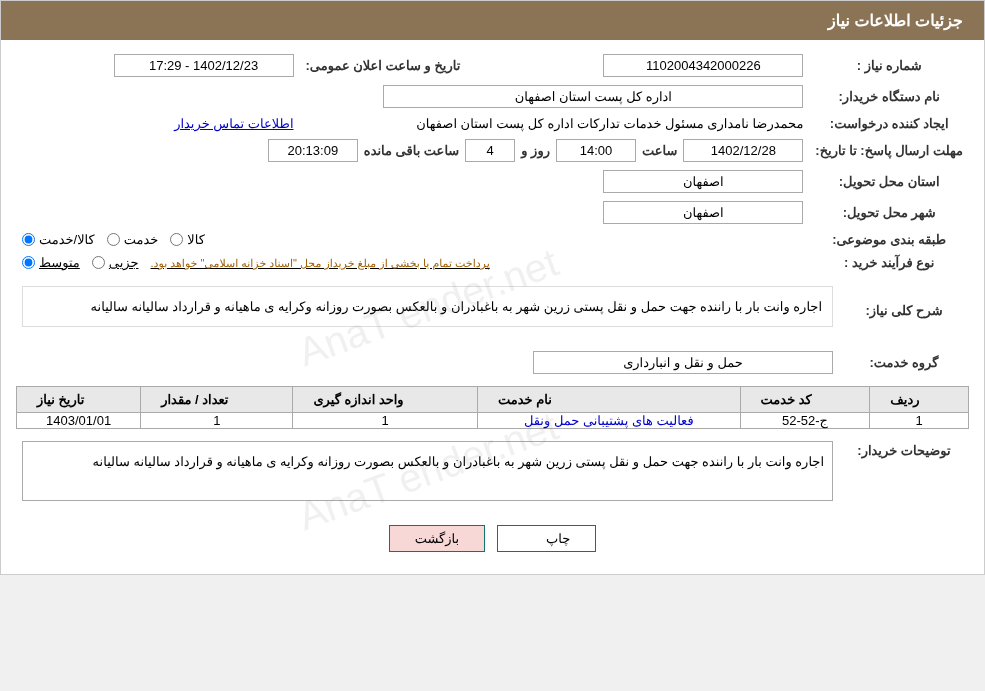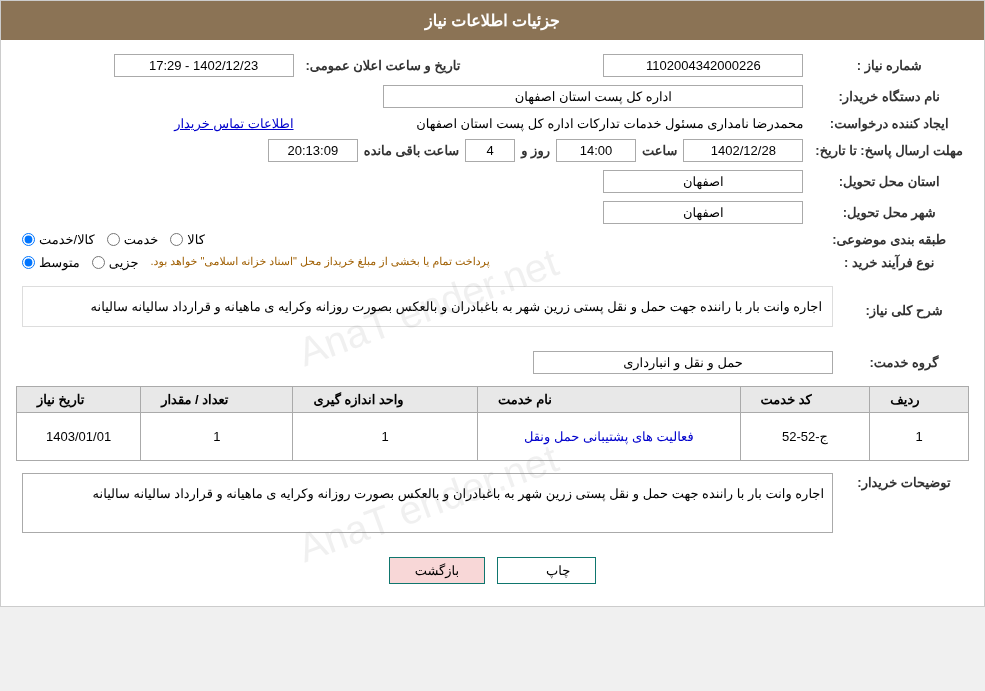--- a/index.html
+++ b/index.html
@@ -11,21 +11,21 @@
     }
     .page-wrapper {
       max-width: 985px;
       margin: 0 auto;
       background: #fff;
       border: 1px solid #ccc;
     }
     .page-header {
       background: #8B7355;
       color: #fff;
-      text-align: center;
+      text-align: right;
       padding: 10px 21px;
       font-size: 16px;
       font-weight: bold;
     }
     .content {
       padding: 10px 15px;
     }
     .info-table {
       width: 100%;
       border-collapse: collapse;
@@ -104,21 +104,21 @@
     }
     .services-table th {
       background: #e8e8e8;
       border: 1px solid #aaa;
       padding: 5px 20px;
       text-align: left;
       font-weight: bold;
     }
     .services-table td {
       border: 1px solid #aaa;
-      padding: 16px 8px;
+      padding: 0 8px;
       text-align: center;
     }
     .services-table td.name-cell {
       color: #0000cc;
     }
     .footer-buttons {
       text-align: center;
       padding: 12px 0;
       display: flex;
       justify-content: center;
@@ -265,21 +265,21 @@
               <span>کالا</span>
               <input type="radio" name="category" style="">
             </div>
           </div>
         </td>
       </tr>
 
       <tr>
         <td class="label-cell">نوع فرآیند خرید :</td>
         <td class="value-cell" colspan="4">
-          <div class="radio-row" style="align-items:flex-start; flex-wrap:wrap;">
+          <div class="radio-row" style="align-items:flex-end; flex-wrap:wrap;text-decoration:underline;">
             <div class="radio-item">
               <span>متوسط</span>
               <input type="radio" name="process" checked="" style="">
             </div>
             <div class="radio-item">
               <span>جزیی</span>
               <input type="radio" name="process" style="">
             </div>
             <span class="complaint-note">پرداخت تمام یا بخشی از مبلغ خریداز محل "اسناد خزانه اسلامی" خواهد بود.</span>
           </div>

